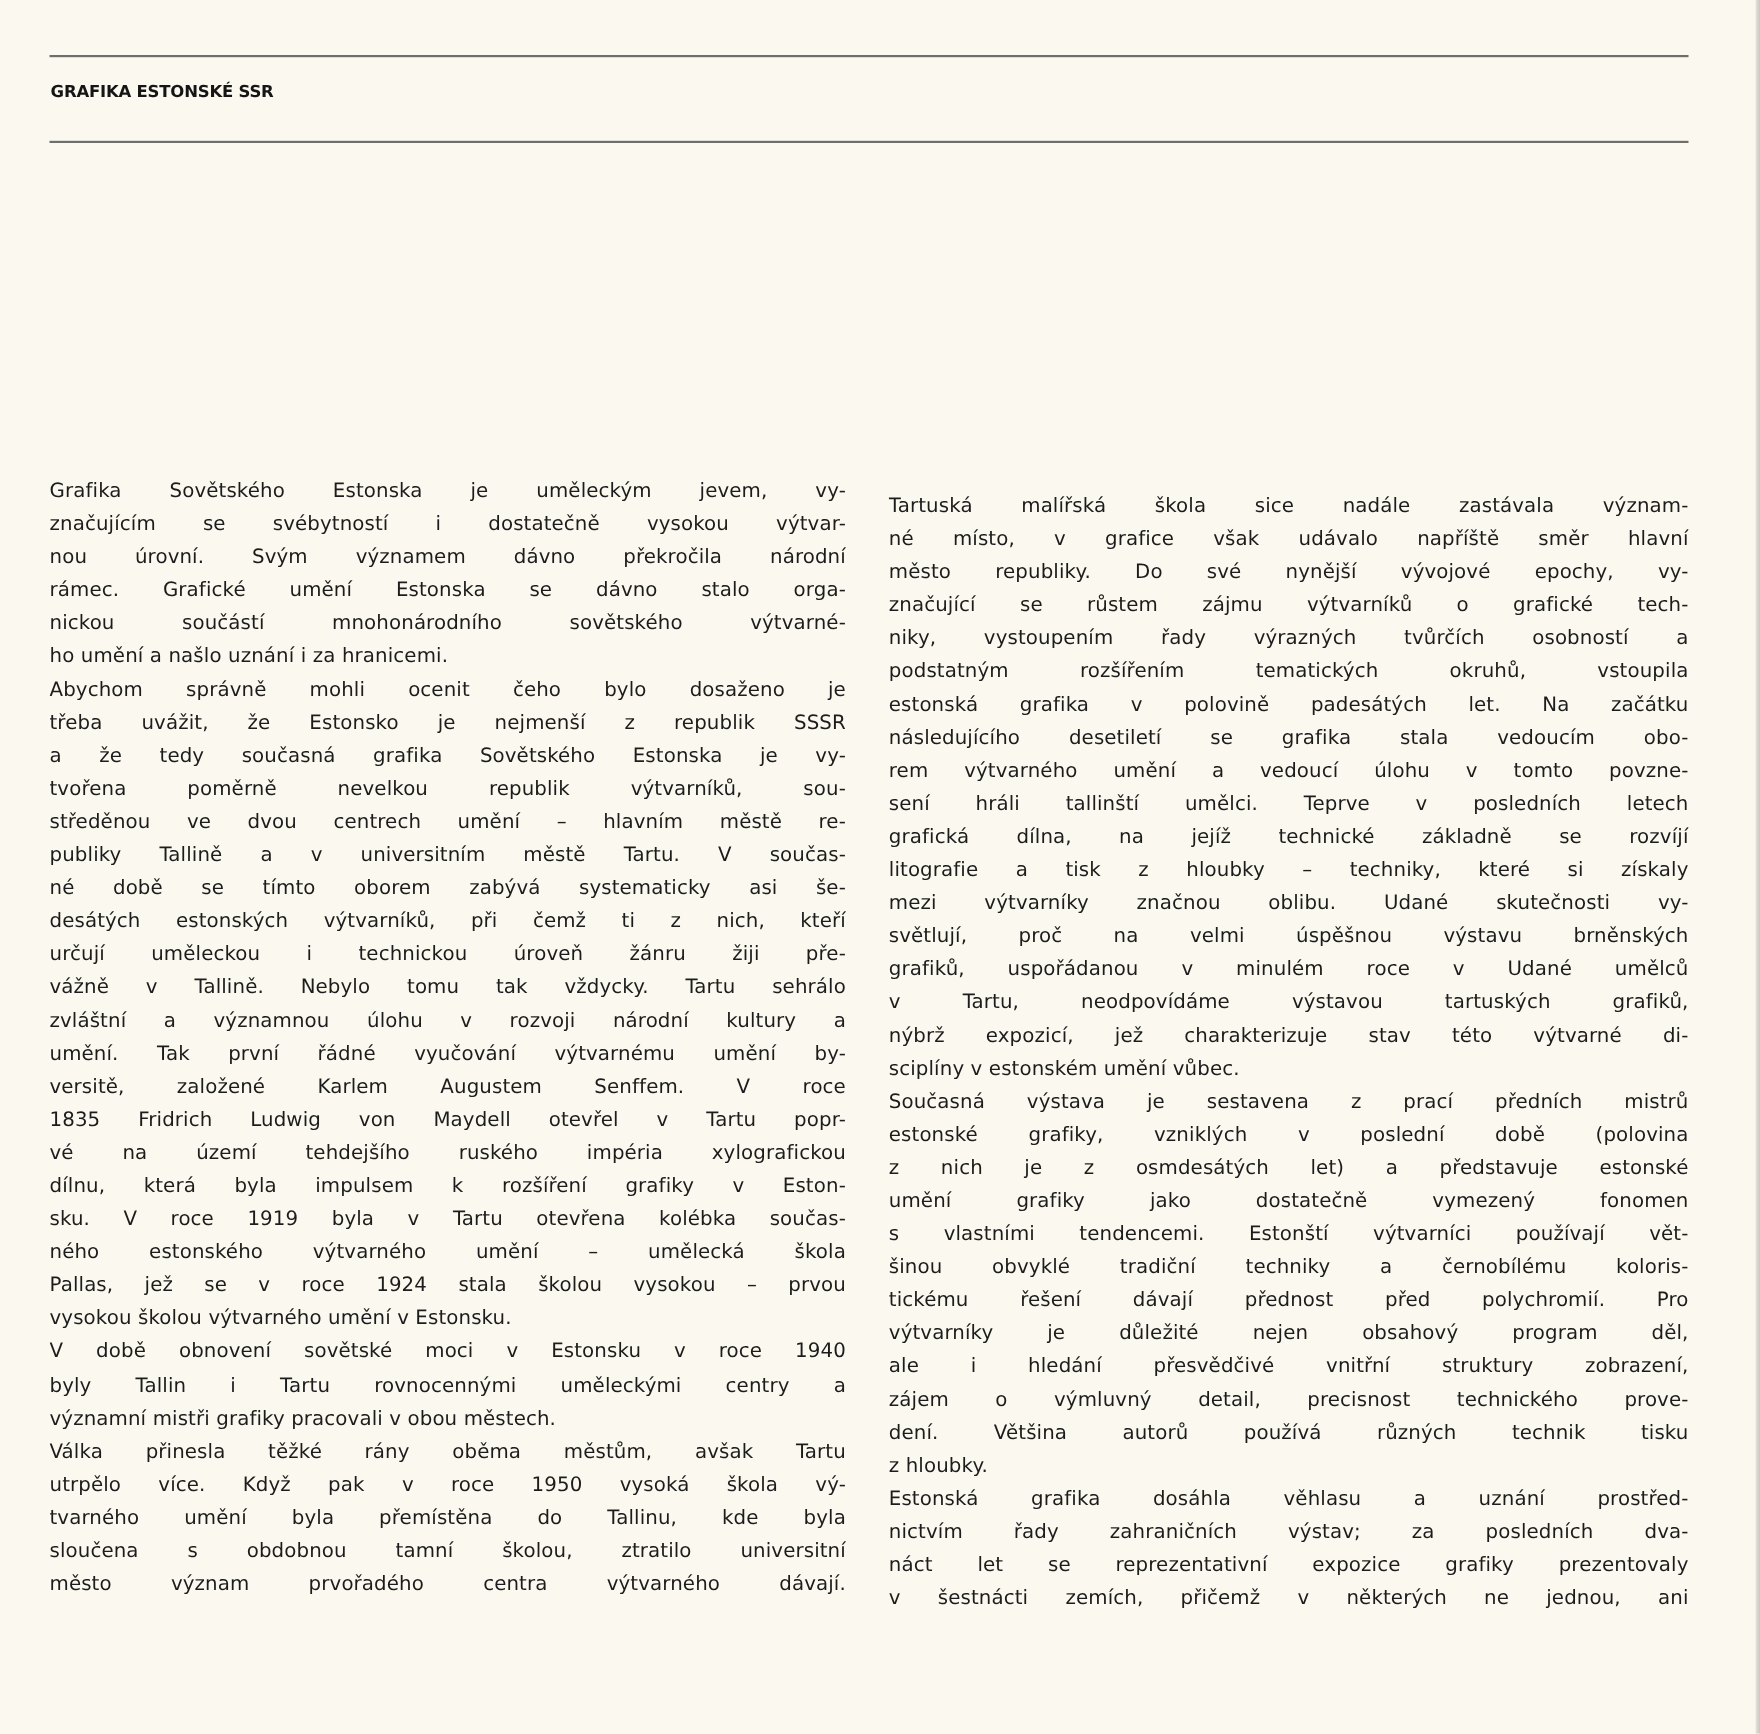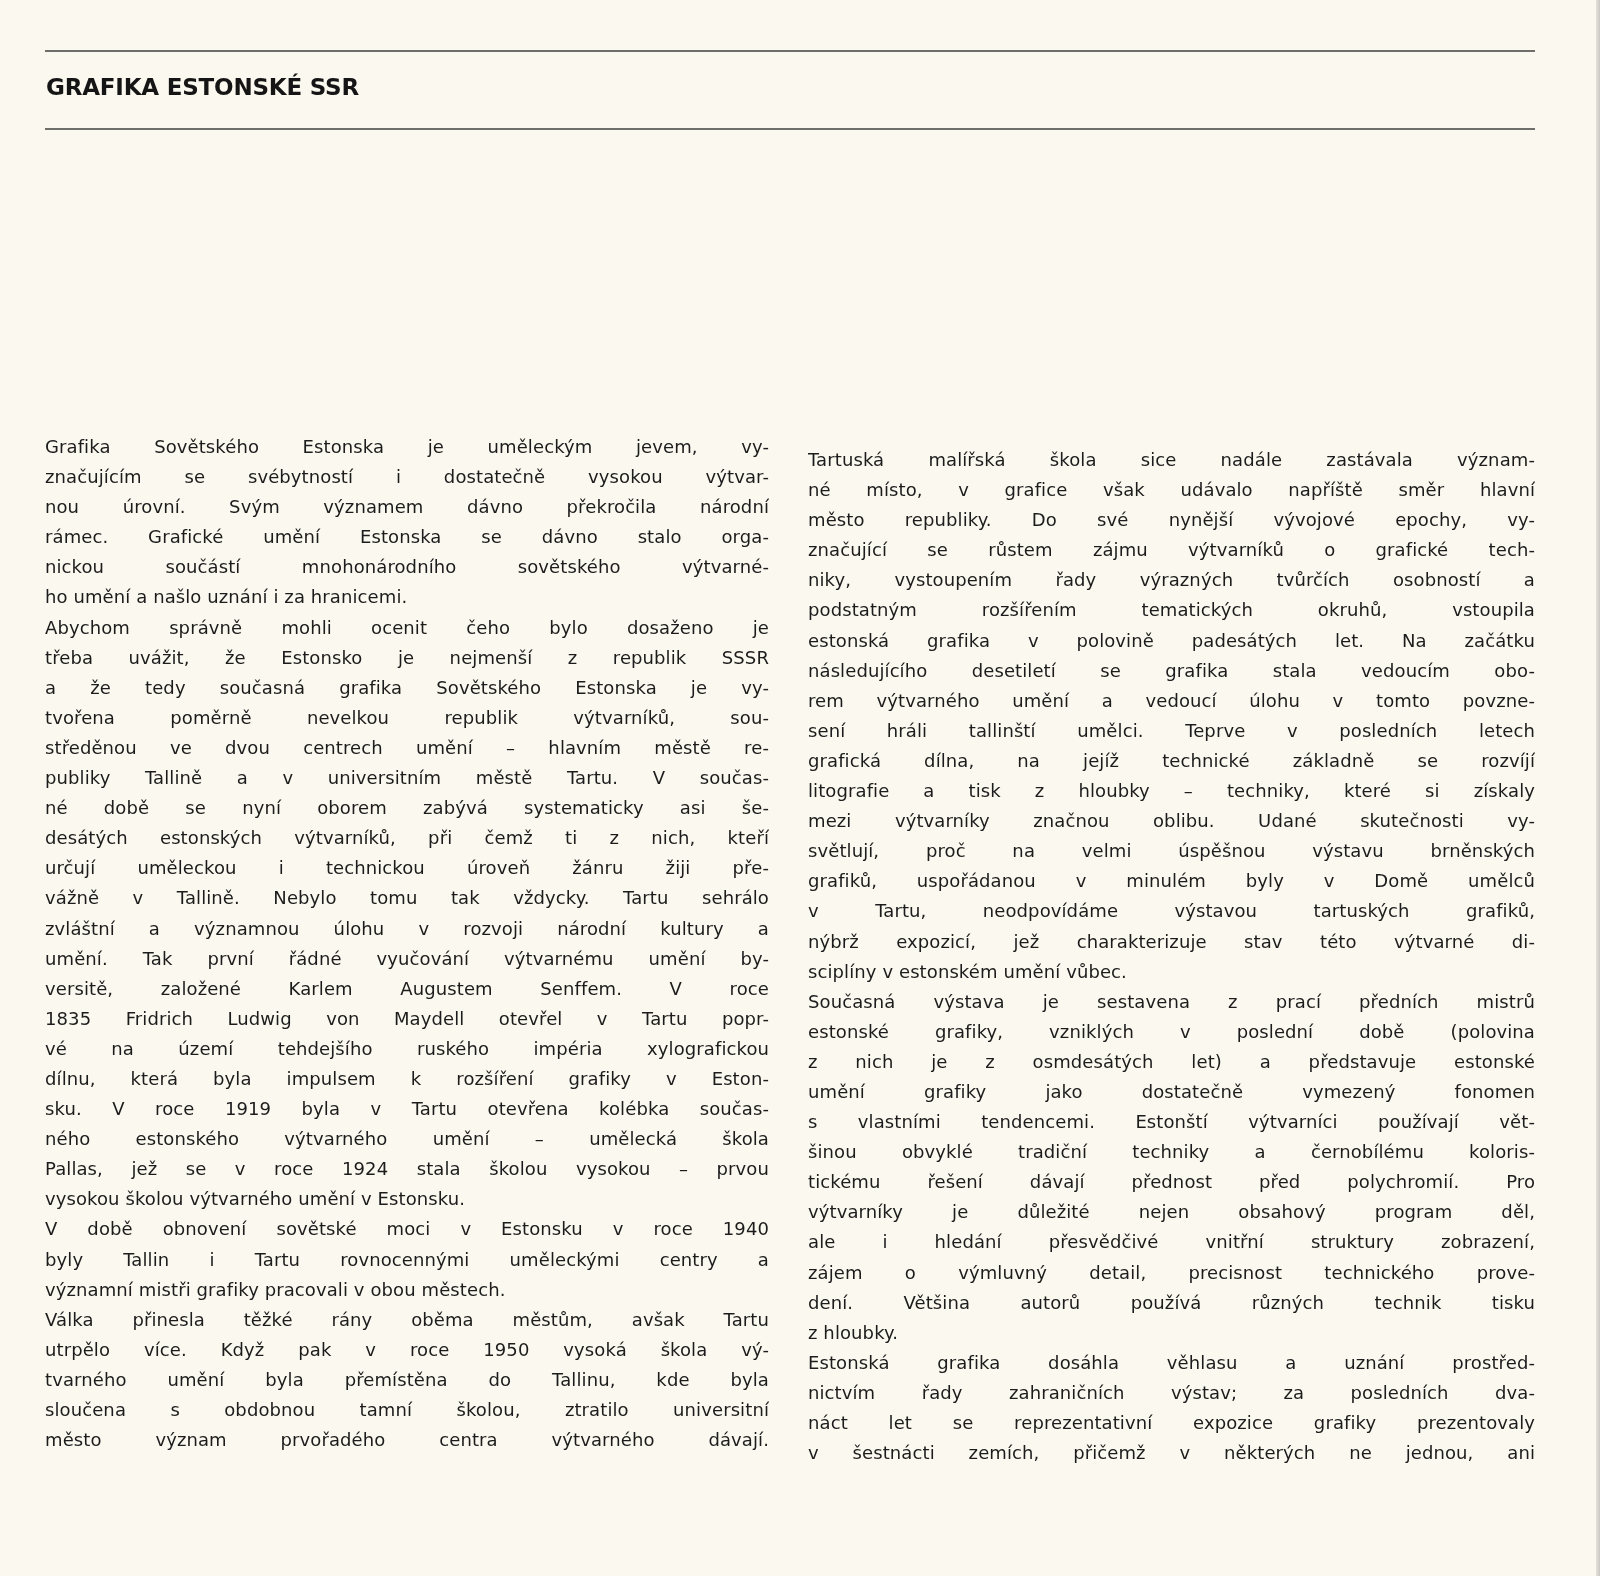--- a/index.html
+++ b/index.html
@@ -18,21 +18,21 @@
   }
   .rule {
     position: absolute; left: 45px; width: 1490px; height: 2px;
     background: #6e6e6a;
   }
   .rule.top { top: 50px; }
   .rule.bottom { top: 128px; }
   .title {
     position: absolute; left: 46px; top: 74px;
     font-family: "DejaVu Sans", sans-serif;
-    font-weight: bold; font-size: 23px; letter-spacing: -0.2px;
+    font-weight: bold; font-size: 15px; letter-spacing: -0.2px;
     color: #151515; margin: 0;
   }
   .column {
     position: absolute; top: 432px; width: 724px;
     font-size: 18px; line-height: 30.1px;
     letter-spacing: 0.1px;
   }
   .column.left { left: 45px; }
   .column.right { left: 808px; width: 727px; margin-top: 13px; }
   .para { margin: 0; }
@@ -60,21 +60,21 @@
       <span class="line">nickou součástí mnohonárodního sovětského výtvarné-</span>
       <span class="line last">ho umění a našlo uznání i za hranicemi.</span>
     </p>
     <p class="para">
       <span class="line">Abychom správně mohli ocenit čeho bylo dosaženo je</span>
       <span class="line">třeba uvážit, že Estonsko je nejmenší z republik SSSR</span>
       <span class="line">a že tedy současná grafika Sovětského Estonska je vy-</span>
       <span class="line">tvořena poměrně nevelkou republik výtvarníků, sou-</span>
       <span class="line">středěnou ve dvou centrech umění – hlavním městě re-</span>
       <span class="line">publiky Tallině a v universitním městě Tartu. V součas-</span>
-      <span class="line">né době se nyní oborem zabývá systematicky asi še-</span>
+      <span class="line">né době se tímto oborem zabývá systematicky asi še-</span>
       <span class="line">desátých estonských výtvarníků, při čemž ti z nich, kteří</span>
       <span class="line">určují uměleckou i technickou úroveň žánru žiji pře-</span>
       <span class="line">vážně v Tallině. Nebylo tomu tak vždycky. Tartu sehrálo</span>
       <span class="line">zvláštní a významnou úlohu v rozvoji národní kultury a</span>
       <span class="line">umění. Tak první řádné vyučování výtvarnému umění by-</span>
       <span class="line">versitě, založené Karlem Augustem Senffem. V roce</span>
       <span class="line">1835 Fridrich Ludwig von Maydell otevřel v Tartu popr-</span>
       <span class="line">vé na území tehdejšího ruského impéria xylografickou</span>
       <span class="line">dílnu, která byla impulsem k rozšíření grafiky v Eston-</span>
       <span class="line">sku. V roce 1919 byla v Tartu otevřena kolébka součas-</span>
@@ -104,21 +104,21 @@
       <span class="line">niky, vystoupením řady výrazných tvůrčích osobností a</span>
       <span class="line">podstatným rozšířením tematických okruhů, vstoupila</span>
       <span class="line">estonská grafika v polovině padesátých let. Na začátku</span>
       <span class="line">následujícího desetiletí se grafika stala vedoucím obo-</span>
       <span class="line">rem výtvarného umění a vedoucí úlohu v tomto povzne-</span>
       <span class="line">sení hráli tallinští umělci. Teprve v posledních letech</span>
       <span class="line">grafická dílna, na jejíž technické základně se rozvíjí</span>
       <span class="line">litografie a tisk z hloubky – techniky, které si získaly</span>
       <span class="line">mezi výtvarníky značnou oblibu. Udané skutečnosti vy-</span>
       <span class="line">světlují, proč na velmi úspěšnou výstavu brněnských</span>
-      <span class="line">grafiků, uspořádanou v minulém byly v Domě umělců</span>
+      <span class="line">grafiků, uspořádanou v minulém roce v Udané umělců</span>
       <span class="line">v Tartu, neodpovídáme výstavou tartuských grafiků,</span>
       <span class="line">nýbrž expozicí, jež charakterizuje stav této výtvarné di-</span>
       <span class="line last">sciplíny v estonském umění vůbec.</span>
     </p>
     <p class="para">
       <span class="line">Současná výstava je sestavena z prací předních mistrů</span>
       <span class="line">estonské grafiky, vzniklých v poslední době (polovina</span>
       <span class="line">z nich je z osmdesátých let) a představuje estonské</span>
       <span class="line">umění grafiky jako dostatečně vymezený fonomen</span>
       <span class="line">s vlastními tendencemi. Estonští výtvarníci používají vět-</span>

